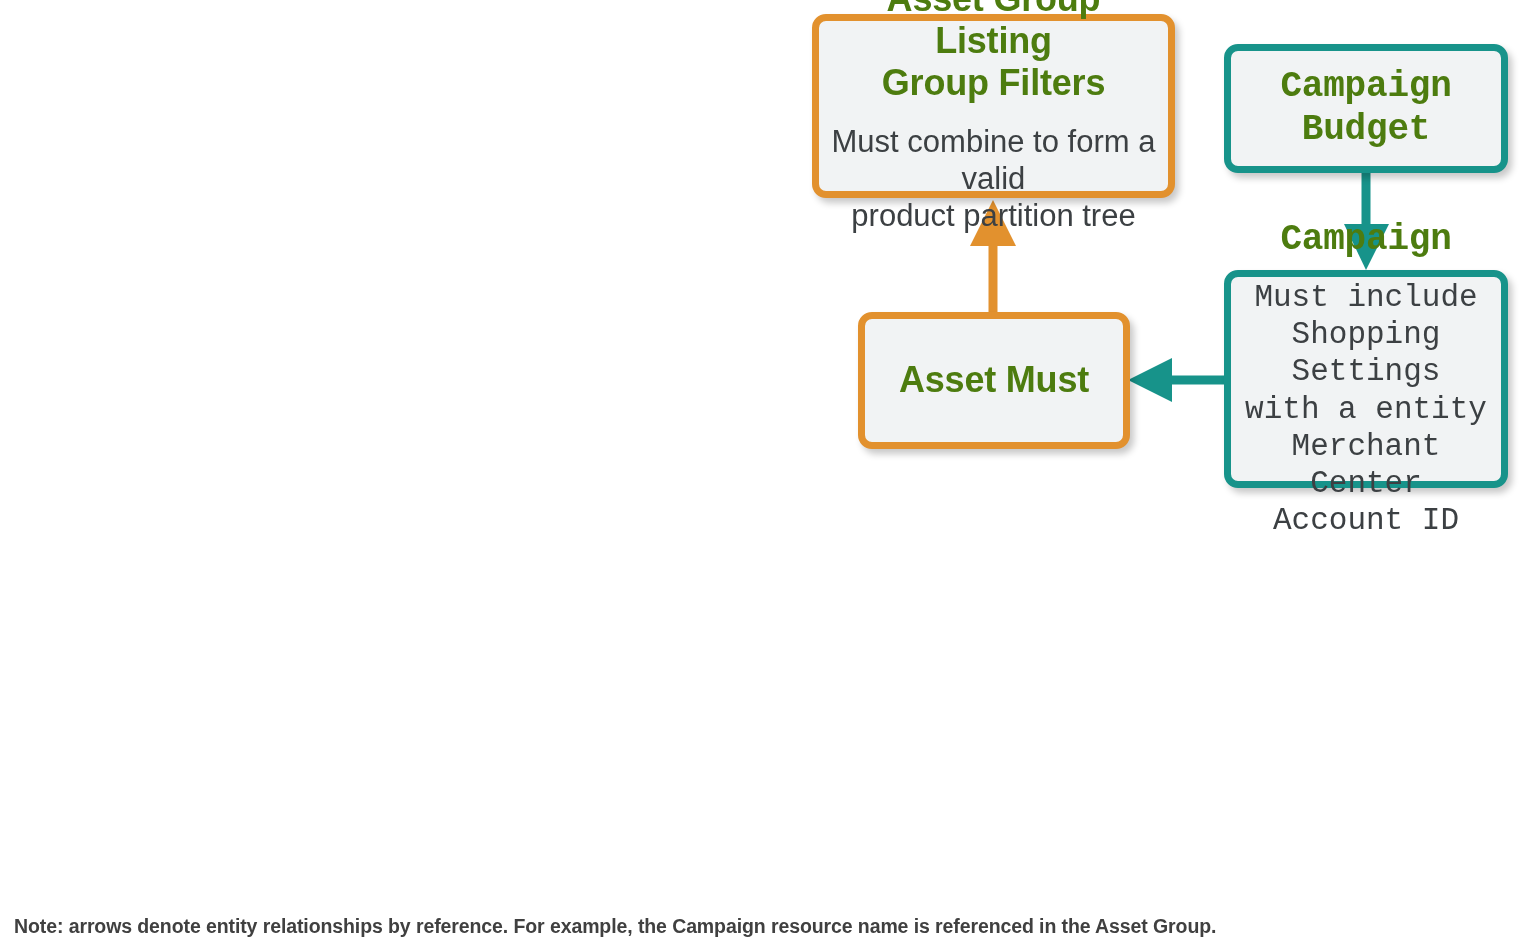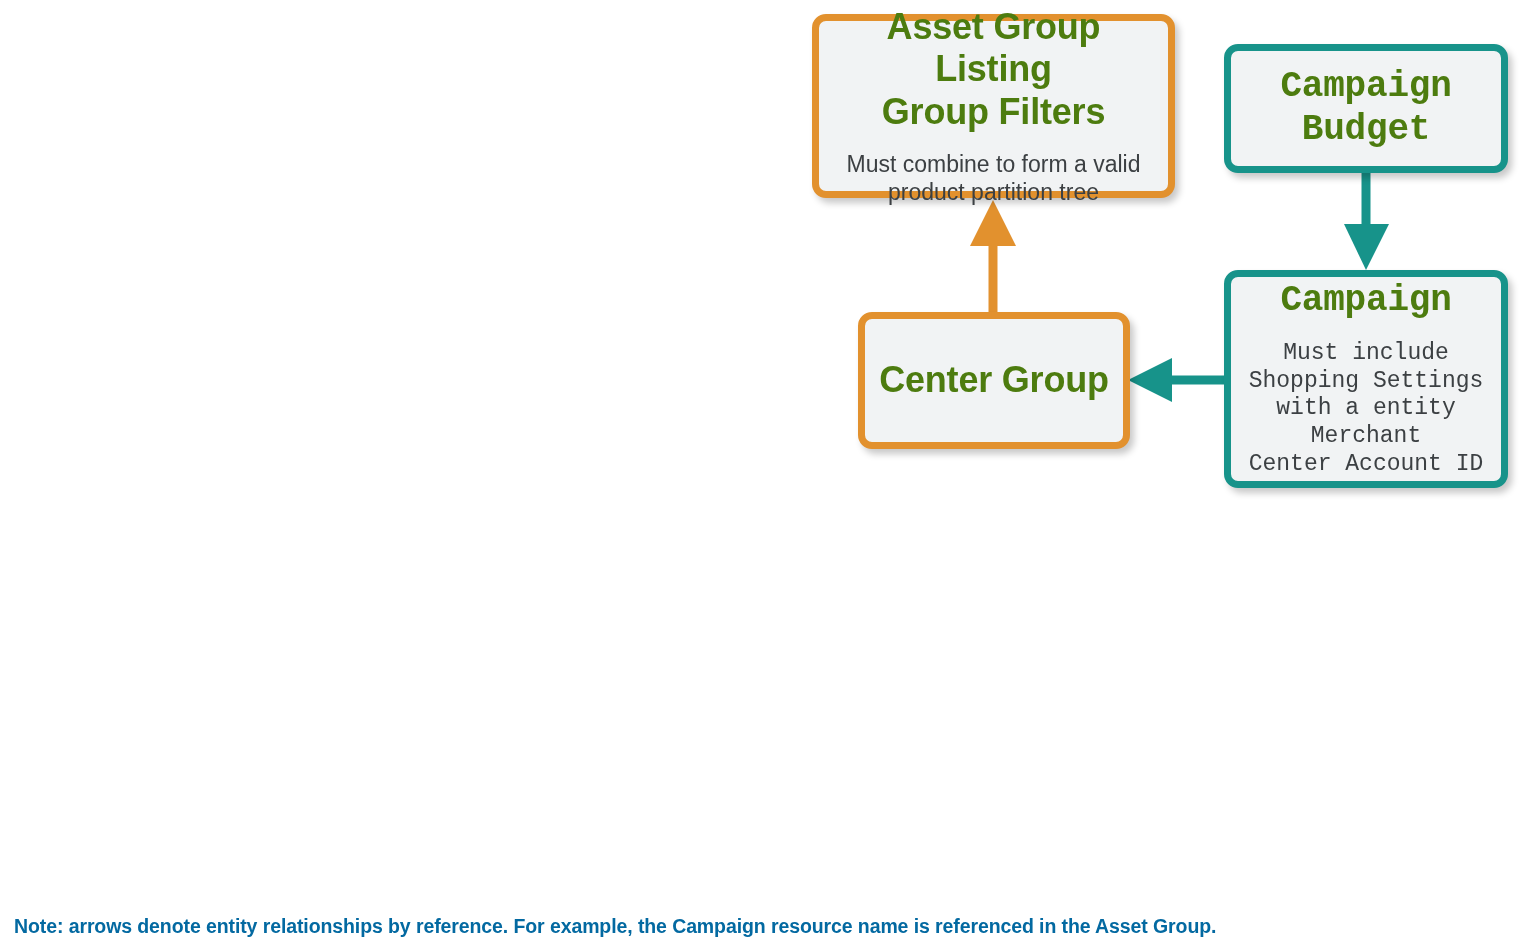--- a/index.html
+++ b/index.html
@@ -41,42 +41,42 @@
 
   .node-title {
     font-size: 36px;
     font-weight: bold;
     color: #4d7c0f;
     line-height: 1.18;
     letter-spacing: -0.2px;
     white-space: pre-line;
   }
   .node-desc {
-    font-size: 23px;
+    font-size: 31px;
     font-weight: normal;
     color: #3C4043;
     line-height: 1.20;
     margin-top: 18px;
     white-space: pre-line;
   }
 
   
   .edge {
     position: absolute;
     overflow: visible;
   }
 
   
   #footnote {
     position: absolute;
     left: 14px;
     top: 915px;
     font-size: 19.5px;
     font-weight: bold;
-    color: #0369a1;
+    color: #404040;
     letter-spacing: -0.1px;
     white-space: nowrap;
   }
 </style>
 </head>
 <body>
 
 <div id="canvas">
 
   <svg class="edge" style="left:960px; top:196px; width:72px; height:124px;" viewBox="0 0 72 124">
@@ -100,21 +100,21 @@
     <div class="node-desc">Must combine to form a valid
 product partition tree</div>
   </div>
 
   <div class="node teal" style="left:1224px; top:44px; width:284px; height:129px;">
     <div class="node-title">Campaign
 Budget</div>
   </div>
 
   <div class="node orange" style="left:858px; top:312px; width:272px; height:137px;">
-    <div class="node-title">Center Group</div>
+    <div class="node-title">Asset Must</div>
   </div>
 
   <div class="node teal" style="left:1224px; top:270px; width:284px; height:218px;">
     <div class="node-title">Campaign</div>
     <div class="node-desc">Must include
 Shopping Settings
 with a entity Merchant
 Center Account ID</div>
   </div>
 

